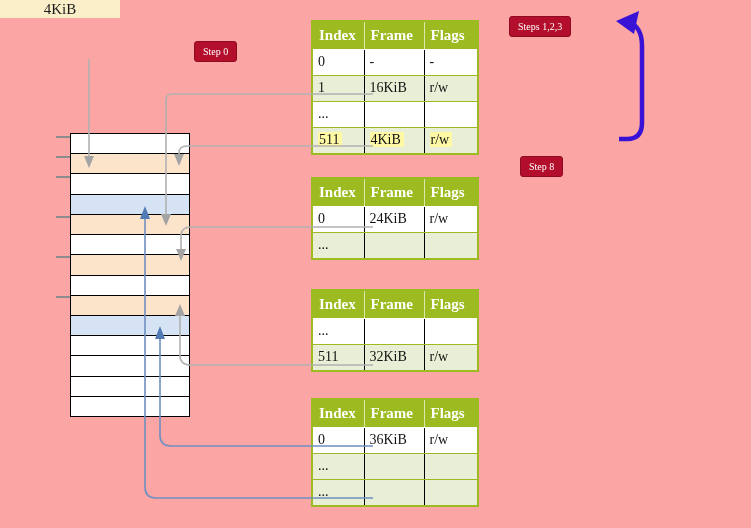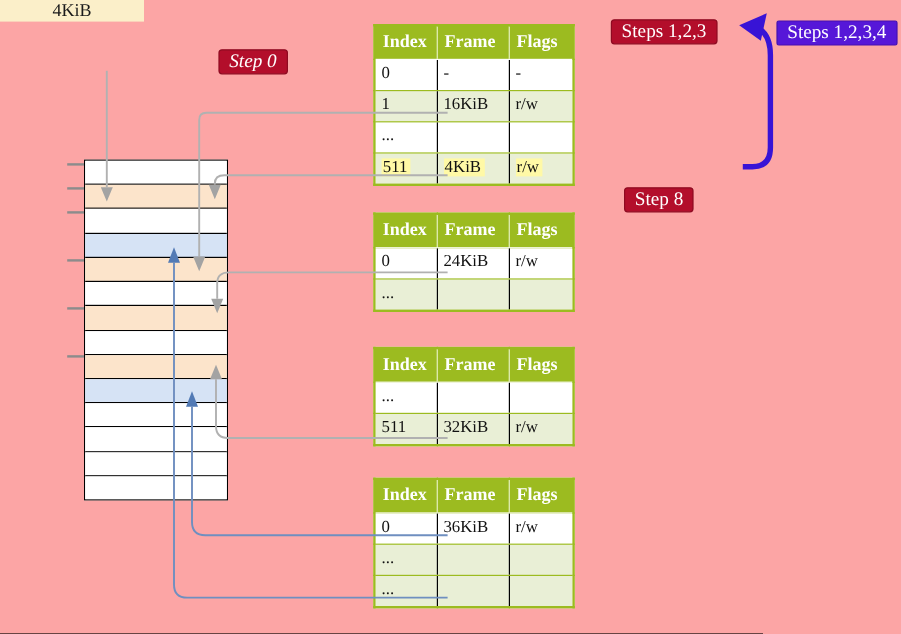--- a/index.html
+++ b/index.html
@@ -9,26 +9,26 @@
     overflow:hidden;
   }
   
   .label-4kib{
     position:absolute;left:0;top:41;width:120px;height:18px;
     background:#fbefc9;color:#1a1a1a;font-size:15px;line-height:18px;
     text-align:center;
   }
   
   .badge{
-    position:absolute;color:#fff;font-size:16px;line-height:19px;
+    position:absolute;color:#fff;font-size:10px;line-height:19px;
     padding:0 8px;border-radius:3px;white-space:nowrap;
   }
   .badge.crimson{background:#b30e2b;border:1px solid #8e0a21;}
   .badge.violet{background:#5617d8;border:1px solid #4611b0;border-radius:2px;}
-  #b-step0{left:182px;top:41px;font-style:italic;}
+  #b-step0{left:194px;top:41px;}
   #b-steps123{left:509px;top:16px;}
   #b-steps1234{left:647px;top:17px;}
   #b-step4{left:520px;top:156px;}
   
   .ptable{
     position:absolute;left:311px;border-collapse:collapse;background:#fff;
     border:2px solid #9cbb20;table-layout:fixed;
   }
   .ptable col.c1{width:52px}.ptable col.c2{width:60px}.ptable col.c3{width:54px}
   .ptable th{
@@ -59,21 +59,20 @@
 </style>
 </head>
 <body>
 
 <div class="canvas">
 
   <div class="label-4kib">4KiB</div>
 
   <div class="badge crimson" id="b-step0">Step 0</div>
   <div class="badge crimson" id="b-steps123">Steps 1,2,3</div>
-  <div class="badge violet" id="b-steps1234">Steps 1,2,3,4</div>
   <div class="badge crimson" id="b-step4">Step 8</div>
 
   <div class="memstrip">
     <div class="memrow" style="background: rgb(255, 255, 255);"></div>
     <div class="memrow" style="background: rgb(252, 228, 203);"></div>
     <div class="memrow" style="background: rgb(255, 255, 255);"></div>
     <div class="memrow" style="background: rgb(214, 227, 245);"></div>
     <div class="memrow" style="background: rgb(252, 228, 203);"></div>
     <div class="memrow" style="background: rgb(255, 255, 255);"></div>
     <div class="memrow" style="background: rgb(252, 228, 203);"></div>

